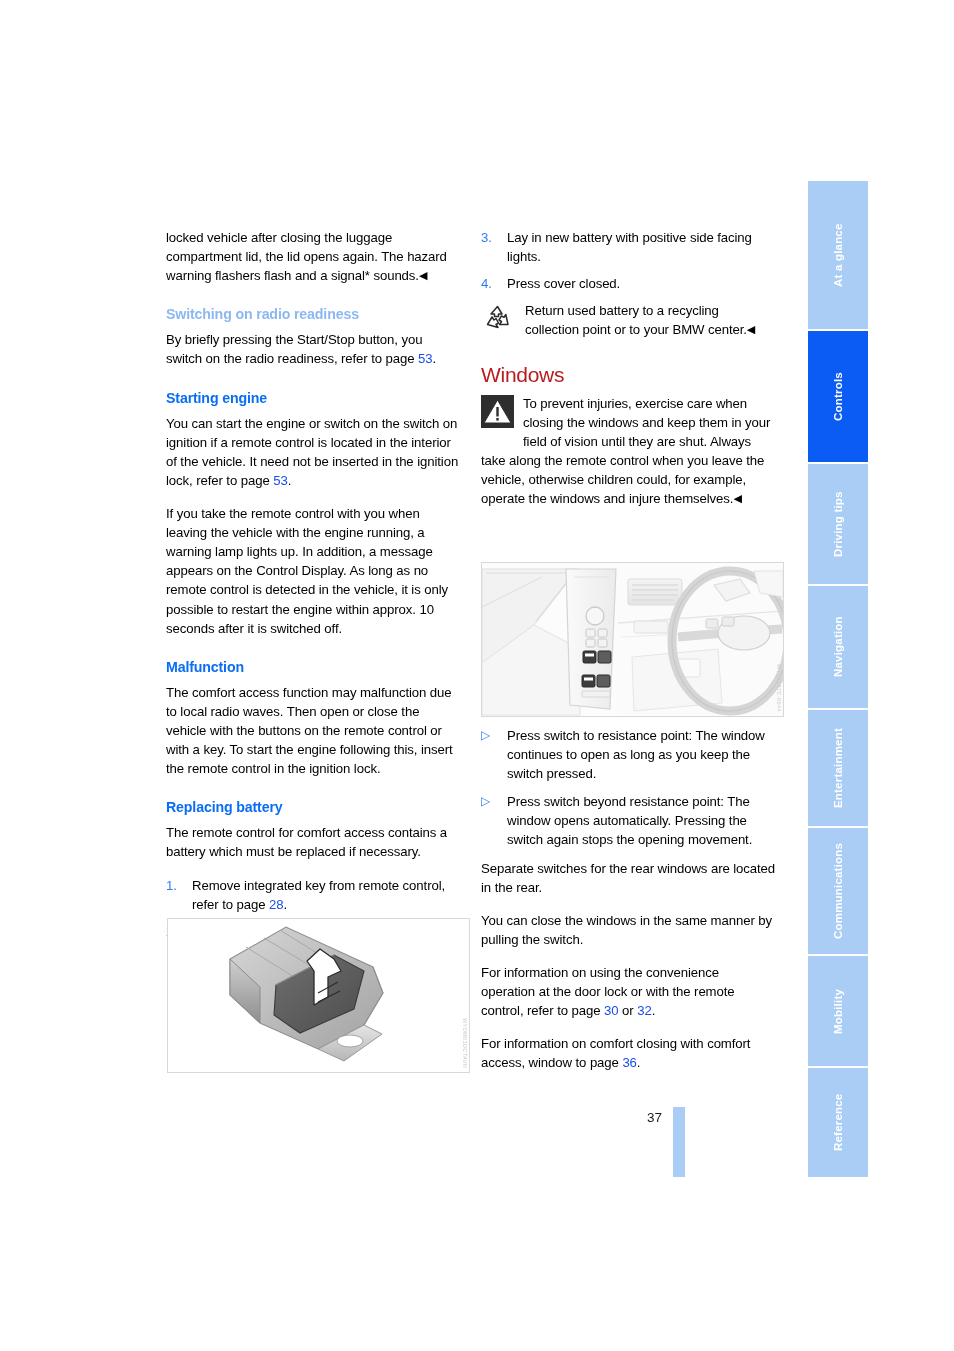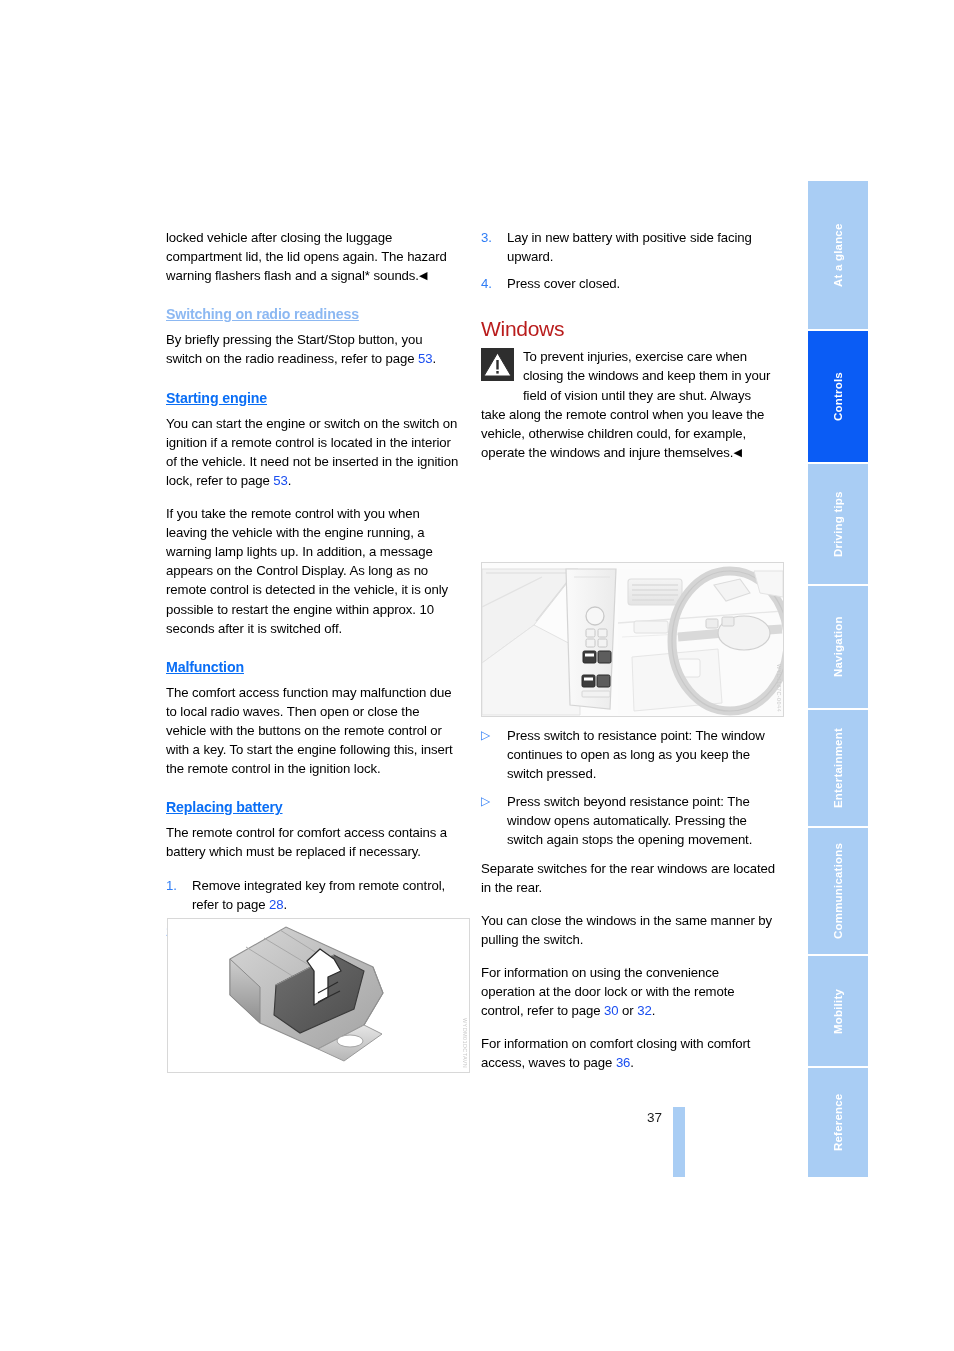--- a/index.html
+++ b/index.html
@@ -39,21 +39,20 @@
     margin: 0 0 14px 0;
     text-align: left;
   }
 
   h2.section {
     font-size: 14.2px;
     font-weight: bold;
     color: #0a6ef5;
     margin: 20px 0 6px 0;
     letter-spacing: -0.15px;
-    text-decoration: underline;
   }
   h2.section.faded { color: #8cb8f2; }
 
   h1.chapter {
     font-size: 21px;
     font-weight: normal;
     color: #b91c1c;
     margin: 26px 0 9px 0;
     letter-spacing: -0.3px;
   }
@@ -269,27 +268,39 @@
 
       <path d="M205 48 L215 74 L196 106" fill="none" stroke="#909090" stroke-width="1"></path>
     </svg>
     <span class="figcap">WYDM01DCTAVN</span>
   </div>
 
   <div class="col" id="col-right">
 
     <div class="step">
       <span class="num">3.</span>
-      <span class="txt">Lay in new battery with positive side facing upward.</span>
+      <span class="txt">Lay in new battery with positive side facing lights.</span>
     </div>
     <div class="step">
       <span class="num">4.</span>
       <span class="txt">Press cover closed.</span>
     </div>
 
+    <div class="note">
+      <span class="noteicon">
+        <svg width="34" height="32" viewBox="0 0 34 32">
+          <g fill="none" stroke="#2b2b2b" stroke-width="1.5" stroke-linejoin="round">
+            <path d="M16.5 4.5 L21 12 L17.5 12 L17.5 14.5 L13.5 14.5 L13.5 12 L10 12 Z"></path>
+            <path d="M6.5 22.5 L11 15 L13 18 L15 16.5 L17.5 21 L15 22.5 L17 25.5 Z"></path>
+            <path d="M27 22.5 L18.5 22.5 L20.5 19.5 L18 18 L20.5 13.8 L23 15.4 L24.8 12.5 Z"></path>
+          </g>
+        </svg>
+      </span>
+      <span class="notetext"><span>Return used battery to a recycling collection point or to your BMW center.</span><span class="endmark">◀</span></span>
+    </div>
 
     <h1 class="chapter">Windows</h1>
 
     <div class="note warn">
       <span class="icon-float">
         <svg width="36" height="37" viewBox="0 0 36 37">
           <rect x="0" y="0" width="33" height="33" fill="#2e2e2e"></rect>
           <path d="M16.5 5 L30 28 L3 28 Z" fill="#ffffff" stroke="#2e2e2e" stroke-width="1"></path>
           <rect x="15.3" y="12" width="2.4" height="9.5" fill="#2e2e2e"></rect>
           <rect x="15.3" y="23" width="2.4" height="2.6" fill="#2e2e2e"></rect>
@@ -376,21 +387,21 @@
       <span class="txt">Press switch to resistance point: The window continues to open as long as you keep the switch pressed.</span>
     </div>
     <div class="tribullet">
       <span class="mark">▷</span>
       <span class="txt">Press switch beyond resistance point: The window opens automatically. Pressing the switch again stops the opening movement.</span>
     </div>
 
     <p class="body">Separate switches for the rear windows are located in the rear.</p>
     <p class="body">You can close the windows in the same manner by pulling the switch.</p>
     <p class="body"><span>For information on using the convenience operation at the door lock or with the remote control, refer to page </span><span class="ref">30</span><span> or </span><span class="ref">32</span><span>.</span></p>
-    <p class="body"><span>For information on comfort closing with comfort access, waves to page </span><span class="ref">36</span><span>.</span></p>
+    <p class="body"><span>For information on comfort closing with comfort access, window to page </span><span class="ref">36</span><span>.</span></p>
   </div>
 
   <div id="tabstrip">
     <div class="tab" style="height:150px;">
       <span class="tablabel">At a glance</span>
     </div>
     <div class="tab active" style="height:133px;">
       <span class="tablabel">Controls</span>
     </div>
     <div class="tab" style="height:122px;">

